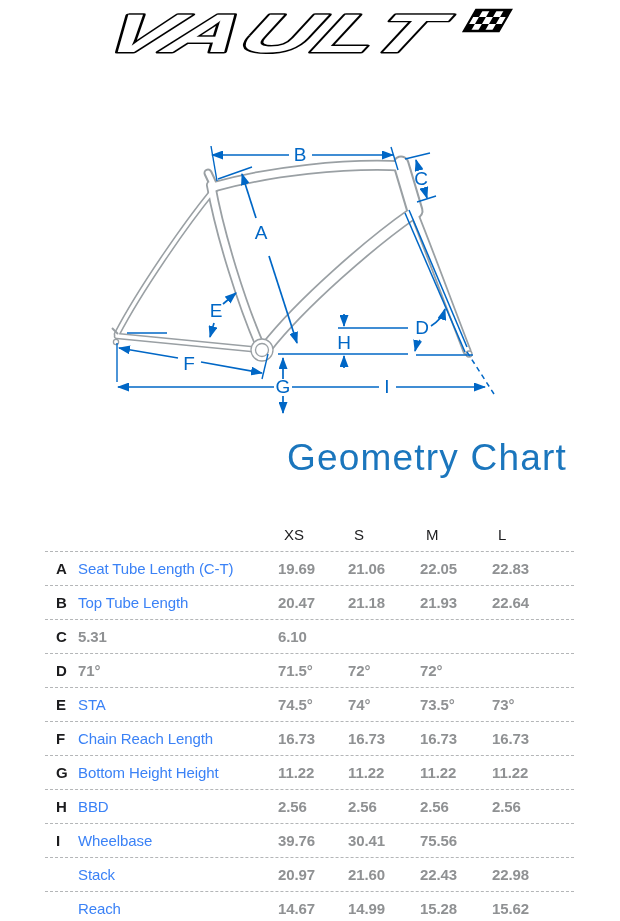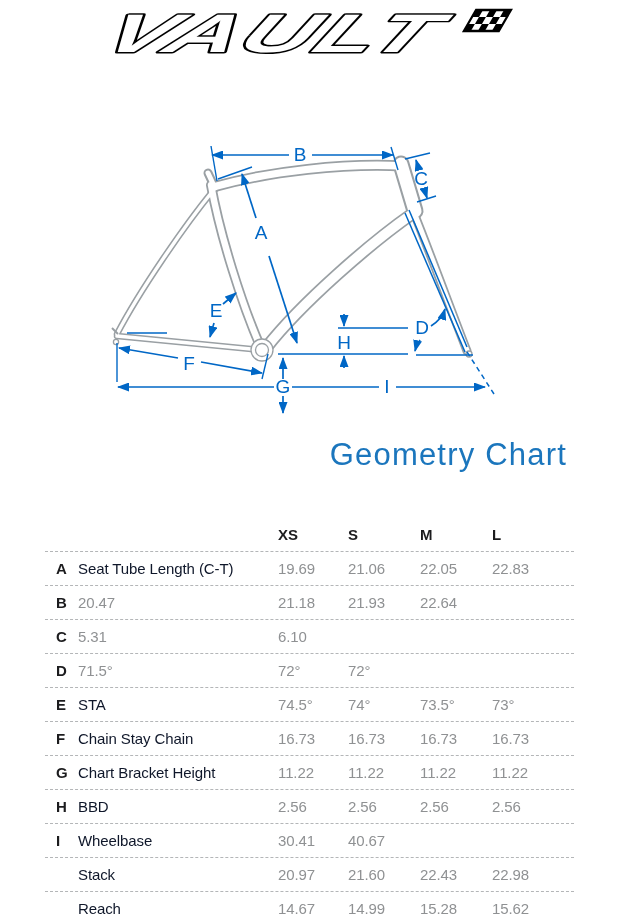--- a/index.html
+++ b/index.html
@@ -4,32 +4,32 @@
 <style>
   html,body{margin:0;padding:0;background:#fff;}
   #page{position:relative;width:620px;height:921px;background:#fff;overflow:hidden;
         font-family:"Liberation Sans",sans-serif;}
   
   #logo{position:absolute;left:90px;top:5px;width:438px;height:60px;}
   
   #diagram{position:absolute;left:90px;top:130px;width:470px;height:300px;overflow:visible;}
   .dimtext{font-family:"Liberation Sans",sans-serif;font-size:19px;fill:#0067c6;}
   
-  #title{position:absolute;top:439px;right:53px;font-size:31px;line-height:1;
+  #title{position:absolute;top:439px;right:53px;font-size:37px;line-height:1;
          color:#1b76bd;letter-spacing:1.2px;white-space:nowrap;}
   
   #geo-table{position:absolute;left:45px;top:517px;width:529px;font-size:15px;letter-spacing:-0.1px;}
   .trow{display:grid;grid-template-columns:33px 200px 70px 72px 72px 1fr;
         height:33px;border-bottom:1px dashed #b4b6b8;}
   .trow.head{height:34px;}
   .cell{display:flex;align-items:center;overflow:hidden;white-space:nowrap;}
   .cell.letter{padding-left:11px;font-weight:bold;color:#1c1c1e;}
-  .cell.label{color:#0f172a;}
-  .cell.value{color:#8f9193;}
-  .head .cell{font-weight:bold;color:#1c1c1e;}
+  .cell.label{color:#3b82f6;}
+  .cell.value{color:#8f9193;font-weight:bold;}
+  .head .cell{font-weight:normal;color:#1c1c1e;margin-left:6px;}
 </style>
 </head>
 <body>
 
 <div id="page">
 
   <svg id="logo" viewBox="0 0 438 60">
     <g transform="translate(36,0) skewX(-30)">
       <text x="0" y="47" font-size="54" font-weight="bold" font-style="italic" textLength="330" lengthAdjust="spacingAndGlyphs" fill="#ffffff" stroke="#000000" stroke-width="3" paint-order="stroke" stroke-linejoin="round" letter-spacing="2">VAULT</text>
     </g>
@@ -158,73 +158,76 @@
         <div class="trow">
           <div class="cell letter">A</div>
           <div class="cell label">Seat Tube Length (C-T)</div>
           <div class="cell value">19.69</div>
           <div class="cell value">21.06</div>
           <div class="cell value">22.05</div>
           <div class="cell value">22.83</div>
         </div>
         <div class="trow">
           <div class="cell letter">B</div>
+          <div class="cell label">Top Tube Length</div>
           <div class="cell value">20.47</div>
           <div class="cell value">21.18</div>
           <div class="cell value">21.93</div>
           <div class="cell value">22.64</div>
         </div>
         <div class="trow">
           <div class="cell letter">C</div>
           <div class="cell value">5.31</div>
           <div class="cell value">6.10</div>
         </div>
         <div class="trow">
           <div class="cell letter">D</div>
+          <div class="cell value">71°</div>
           <div class="cell value">71.5°</div>
           <div class="cell value">72°</div>
           <div class="cell value">72°</div>
         </div>
         <div class="trow">
           <div class="cell letter">E</div>
           <div class="cell label">STA</div>
           <div class="cell value">74.5°</div>
           <div class="cell value">74°</div>
           <div class="cell value">73.5°</div>
           <div class="cell value">73°</div>
         </div>
         <div class="trow">
           <div class="cell letter">F</div>
-          <div class="cell label">Chain Stay Chain</div>
+          <div class="cell label">Chain Reach Length</div>
           <div class="cell value">16.73</div>
           <div class="cell value">16.73</div>
           <div class="cell value">16.73</div>
           <div class="cell value">16.73</div>
         </div>
         <div class="trow">
           <div class="cell letter">G</div>
-          <div class="cell label">Chart Bracket Height</div>
+          <div class="cell label">Bottom Height Height</div>
           <div class="cell value">11.22</div>
           <div class="cell value">11.22</div>
           <div class="cell value">11.22</div>
           <div class="cell value">11.22</div>
         </div>
         <div class="trow">
           <div class="cell letter">H</div>
           <div class="cell label">BBD</div>
           <div class="cell value">2.56</div>
           <div class="cell value">2.56</div>
           <div class="cell value">2.56</div>
           <div class="cell value">2.56</div>
         </div>
         <div class="trow">
           <div class="cell letter">I</div>
           <div class="cell label">Wheelbase</div>
+          <div class="cell value">39.76</div>
           <div class="cell value">30.41</div>
-          <div class="cell value">40.67</div>
+          <div class="cell value">75.56</div>
         </div>
         <div class="trow">
           <div class="cell letter"></div>
           <div class="cell label">Stack</div>
           <div class="cell value">20.97</div>
           <div class="cell value">21.60</div>
           <div class="cell value">22.43</div>
           <div class="cell value">22.98</div>
         </div>
         <div class="trow">

